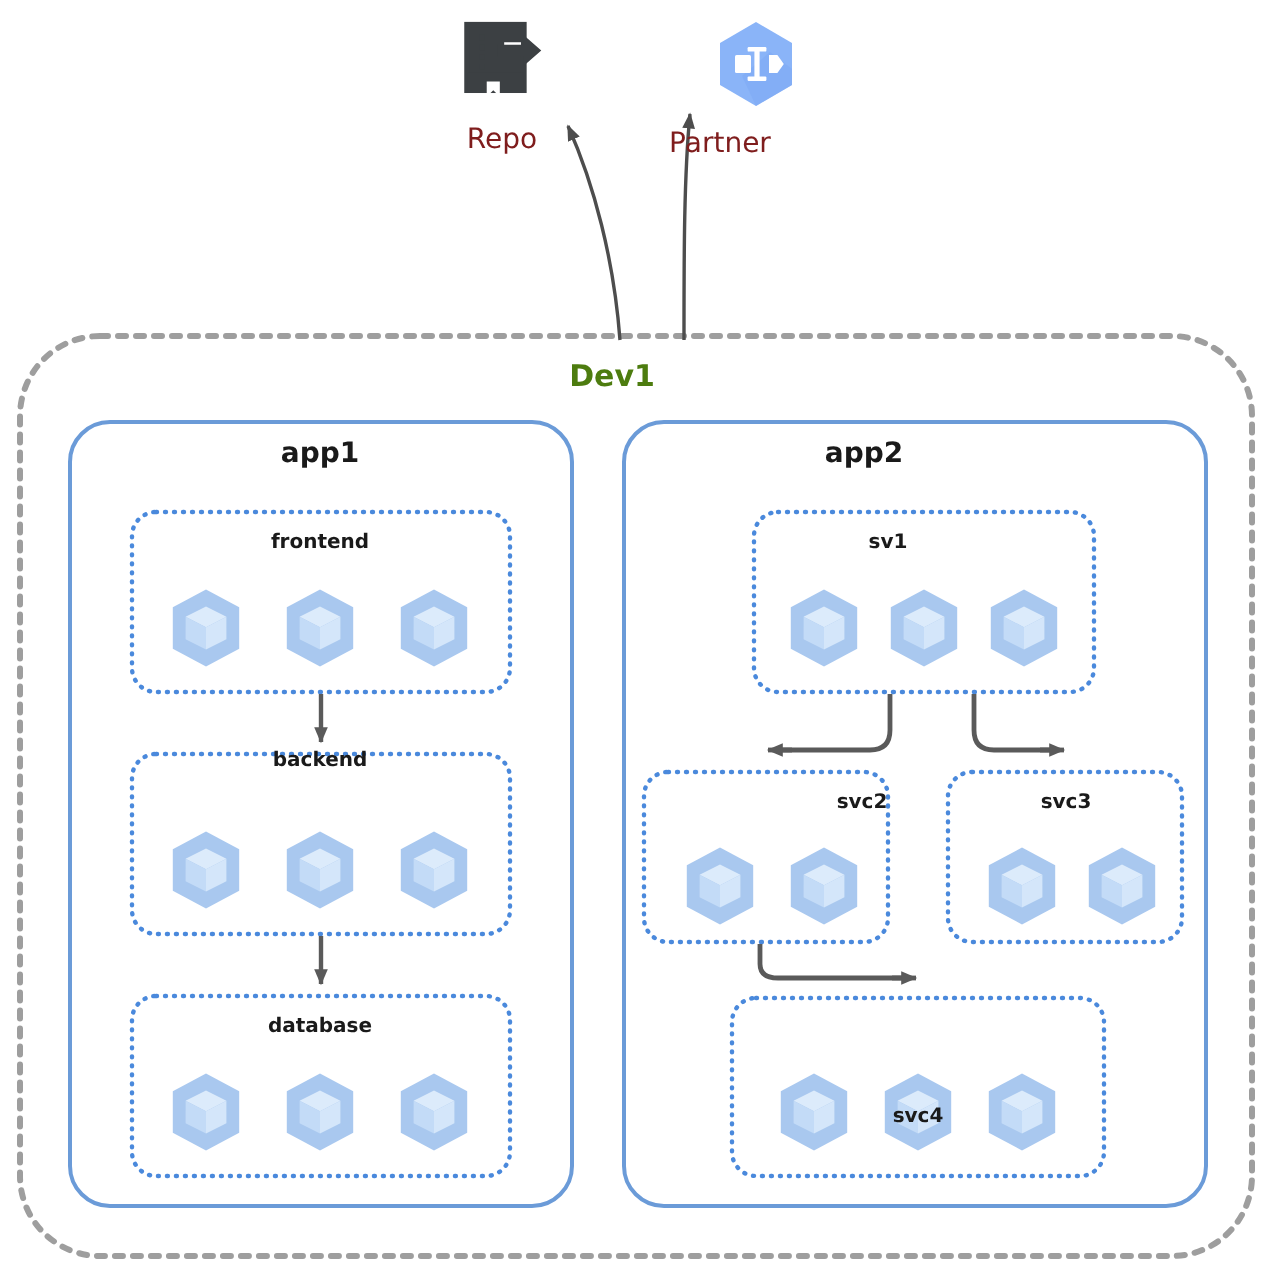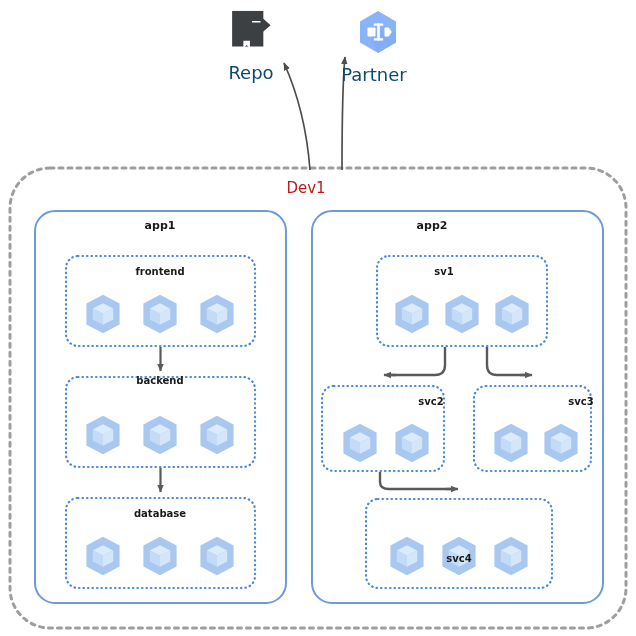--- a/index.html
+++ b/index.html
@@ -38,31 +38,31 @@
     color: #1a1a1a;
     text-align: center;
     transform: translateX(-50%);
   }
   .lbl-group {
     font-weight: bold;
     font-size: 10px;
   }
   .lbl-app {
     font-weight: bold;
-    font-size: 11px;
+    font-size: 14px;
   }
   .lbl-env {
-    font-weight: normal;
+    font-weight: bold;
     font-size: 15px;
-    color: #b91c1c;
+    color: #4d7c0f;
   }
   .lbl-ext {
     font-weight: normal;
-    font-size: 18px;
-    color: #0c4a6e;
+    font-size: 14px;
+    color: #7f1d1d;
   }
 </style>
 </head>
 <body>
 
 <div id="stage">
 
   <svg id="canvas" viewBox="0 0 636 636" xmlns="http://www.w3.org/2000/svg">
 
     <defs>
@@ -191,35 +191,35 @@
 
     <g>
       <use href="#pod" x="385" y="534" width="44" height="44"></use>
       <use href="#pod" x="437" y="534" width="44" height="44"></use>
       <use href="#pod" x="489" y="534" width="44" height="44"></use>
     </g>
   </svg>
 
   <div class="lbl lbl-ext" style="left:251px; top:62px;">Repo</div>
 
-  <div class="lbl lbl-ext" style="left:374px; top:64px;">Partner</div>
+  <div class="lbl lbl-ext" style="left:360px; top:64px;">Partner</div>
 
   <div class="lbl lbl-env" style="left:306px; top:179px;">Dev1</div>
 
   <div class="lbl lbl-app" style="left:160px; top:219px;">app1</div>
 
   <div class="lbl lbl-app" style="left:432px; top:219px;">app2</div>
 
   <div class="lbl lbl-group" style="left:160px; top:266px;">frontend</div>
 
   <div class="lbl lbl-group" style="left:160px; top:375px;">backend</div>
 
   <div class="lbl lbl-group" style="left:160px; top:508px;text-align:center;">database</div>
 
   <div class="lbl lbl-group" style="left:444px; top:266px;">sv1</div>
 
   <div class="lbl lbl-group" style="left:383px; top:396px;margin-left:48px;">svc2</div>
 
-  <div class="lbl lbl-group" style="left:533px; top:396px;margin-left:48px;">svc3</div>
+  <div class="lbl lbl-group" style="left:533px; top:396px;">svc3</div>
 
   <div class="lbl lbl-group" style="left:459px; top:509px;margin-top:44px;">svc4</div>
 
 </div>
 
 </body></html>

